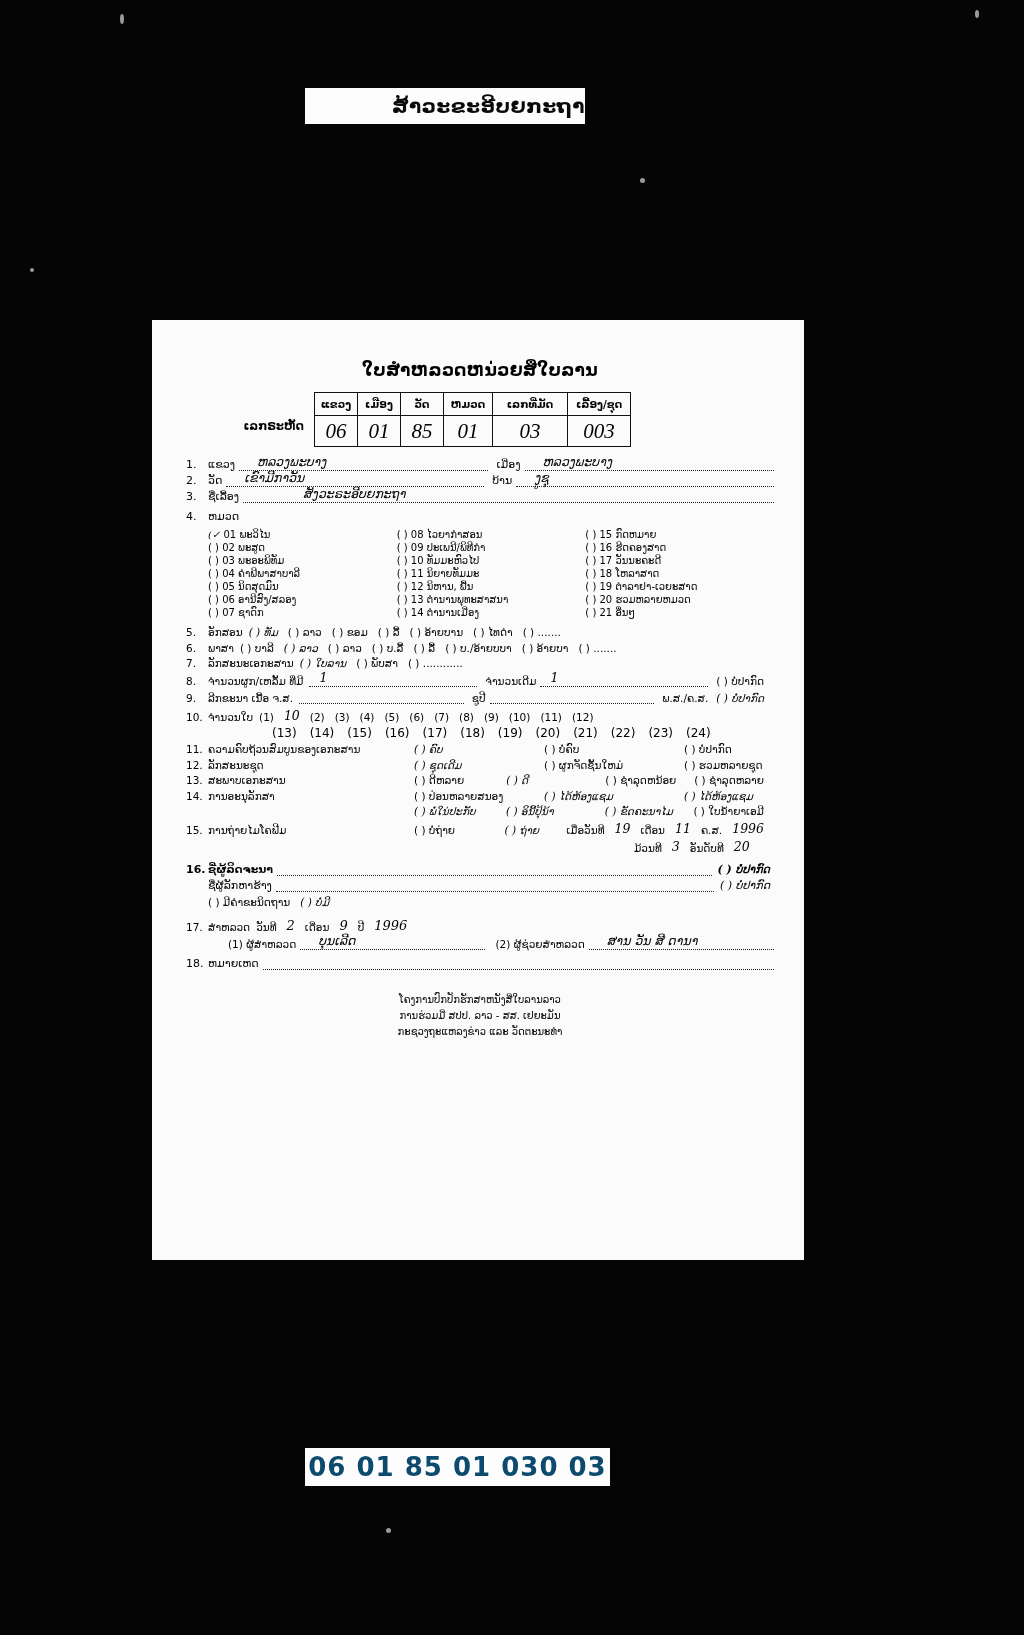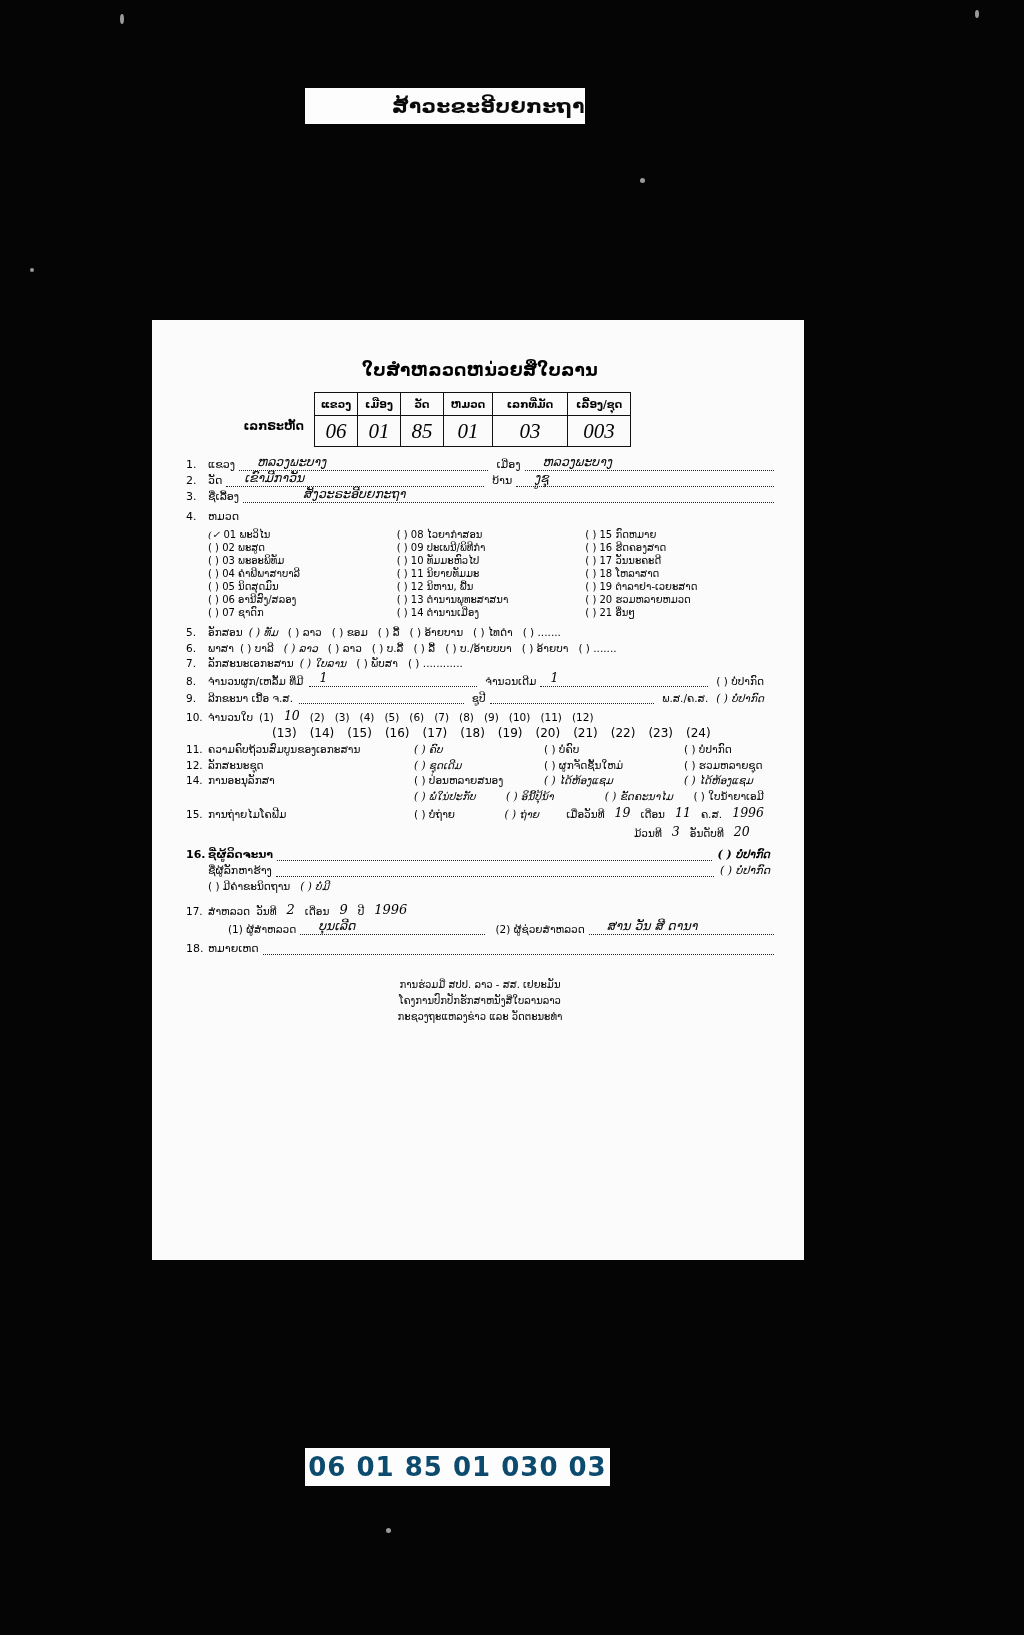--- a/index.html
+++ b/index.html
@@ -296,20 +296,28 @@
   </div>
 
   <div class="optrow">
     <span class="num">12.</span>
     <span class="lbl" style="width:200px;flex:0 0 200px;">ລັກສະນະຊຸດ</span>
     <span class="opt mark" style="width:120px;">( ) ຊຸດເດີມ</span>
     <span class="opt" style="width:130px;">( ) ຜູກຈັດຊັ້ນໃຫມ່</span>
     <span class="opt">( ) ຮວມຫລາຍຊຸດ</span>
   </div>
 
+  <div class="optrow">
+    <span class="num">13.</span>
+    <span class="lbl" style="width:200px;flex:0 0 200px;">ສະພາບເອກະສານ</span>
+    <span class="opt" style="width:120px;">( ) ດີຫລາຍ</span>
+    <span class="opt mark" style="width:130px;">( ) ດີ</span>
+    <span class="opt" style="width:115px;">( ) ຊຳລຸດຫນ້ອຍ</span>
+    <span class="opt">( ) ຊຳລຸດຫລາຍ</span>
+  </div>
 
   <div class="optrow">
     <span class="num">14.</span>
     <span class="lbl" style="width:200px;flex:0 0 200px;">ການອະນຸລັກສາ</span>
     <span class="opt" style="width:120px;">( ) ປ່ອນຫລາຍສນອງ</span>
     <span class="opt mark" style="width:130px;">( ) ໄດ້ຫ້ອງແຊມ</span>
     <span class="opt mark">( ) ໄດ້ຫ້ອງແຊມ</span>
   </div>
   <div class="optrow">
     <span class="num"></span>
@@ -381,22 +389,22 @@
         </span>
   </div>
 
   <div class="ln" style="margin-top:6px;">
     <span class="num">18.</span>
     <span class="lbl">ຫມາຍເຫດ</span>
     <span class="fill"></span>
   </div>
 
   <div class="foot">
+    <div>ໂຄງການປົກປັກຮັກສາຫນັງສືໃບລານລາວ</div>
     <div>ການຮ່ວມມື ສປປ. ລາວ - ສສ. ເຢຍະມັນ</div>
-    <div>ໂຄງການປົກປັກຮັກສາຫນັງສືໃບລານລາວ</div>
     <div>ກະຊວງຖະແຫລງຂ່າວ ແລະ ວັດຕະນະທຳ</div>
   </div>
 
  </div>
 </div>
 
 <div class="caption-bottom">
   <span>06 01 85 01 030 03</span>
 </div>
 

